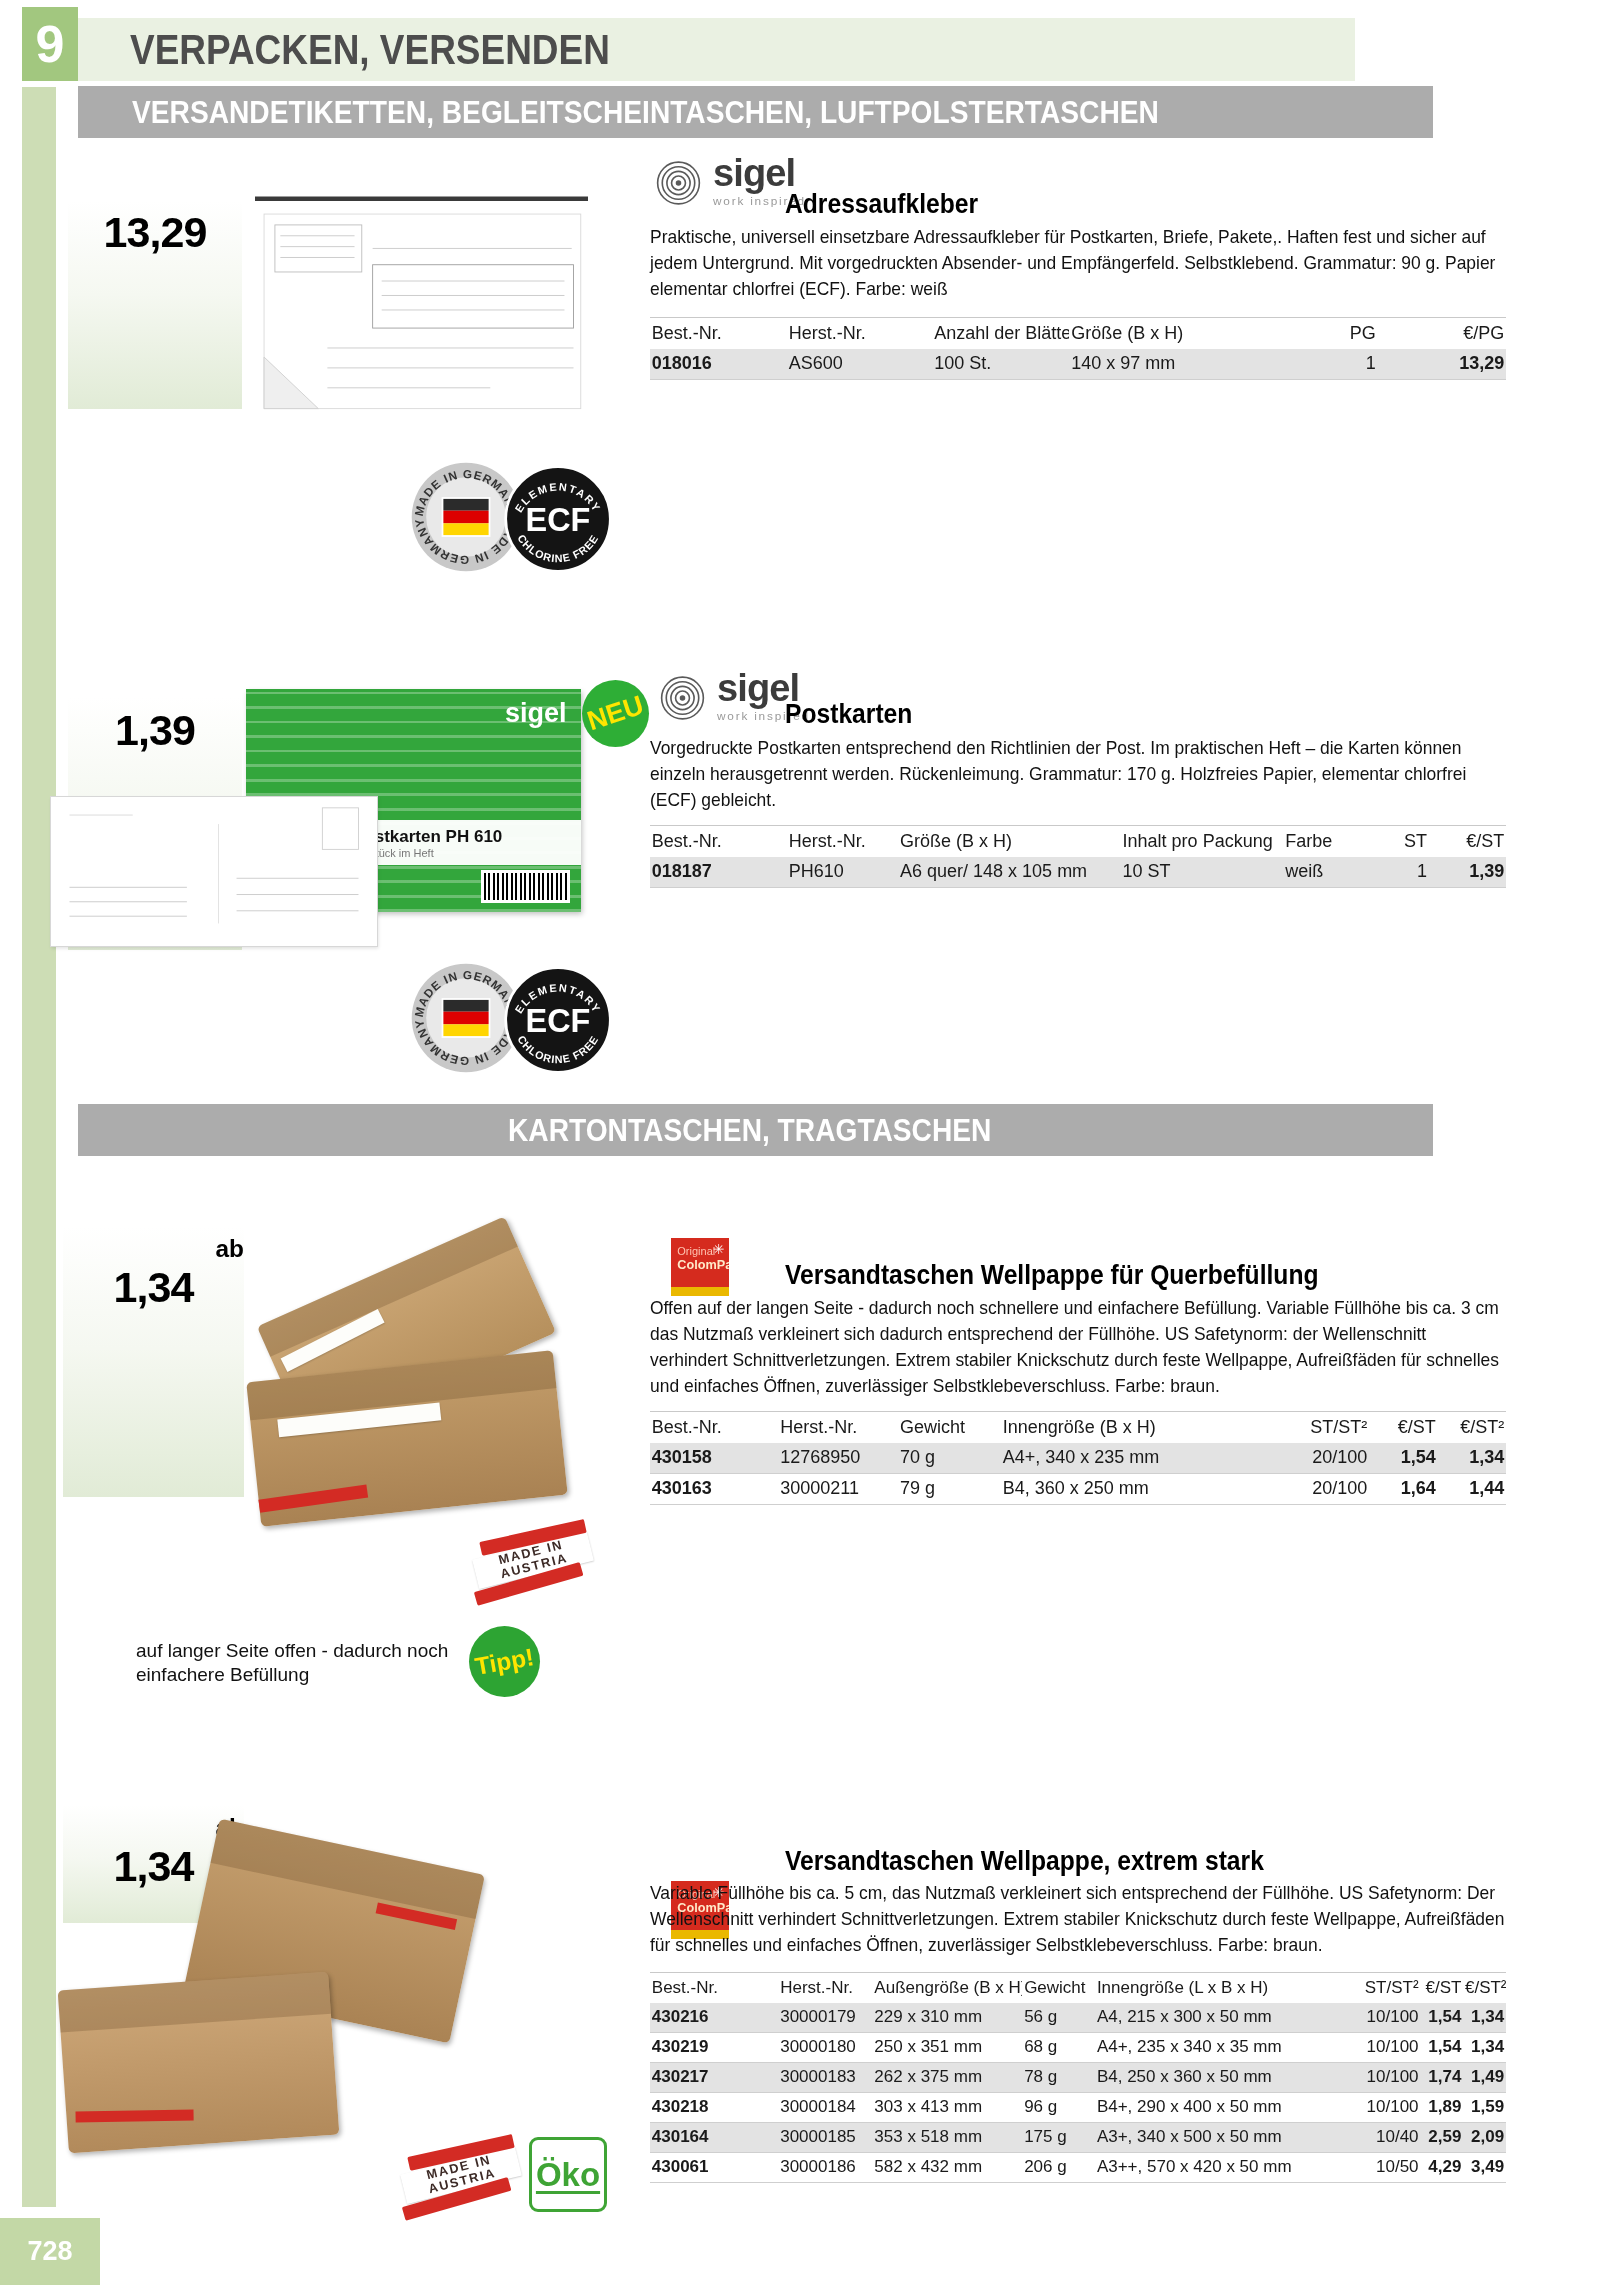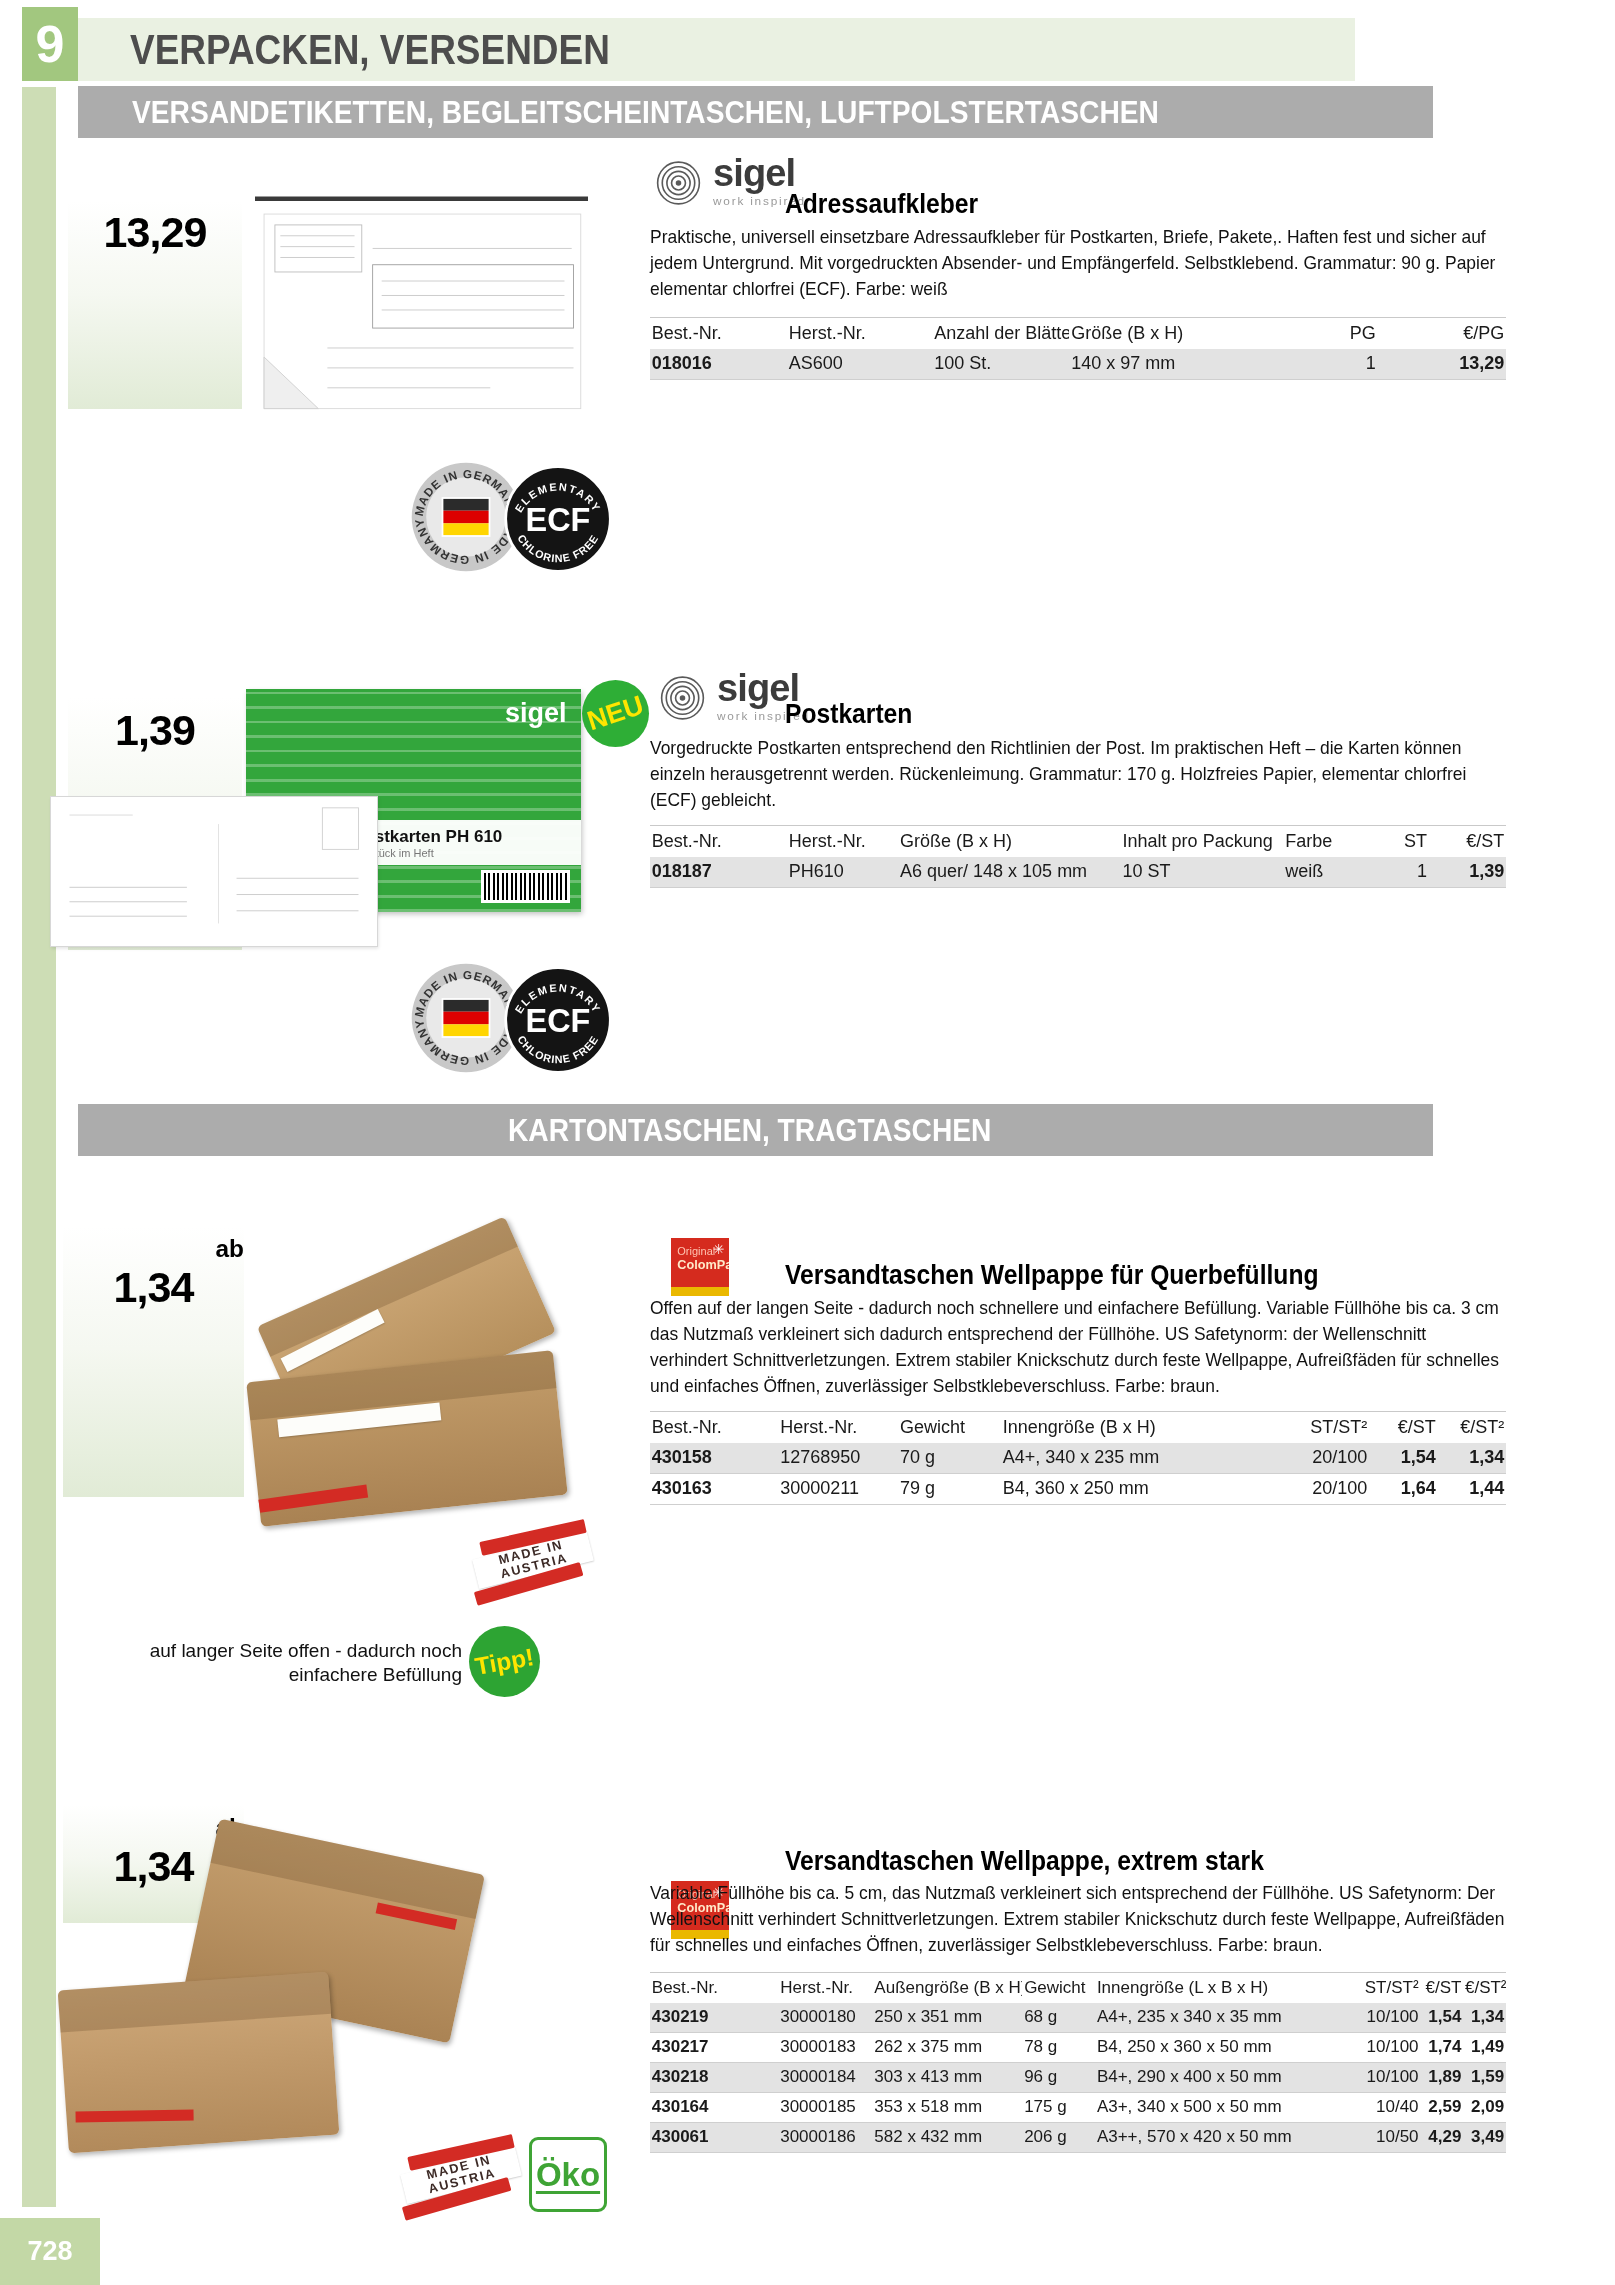--- a/index.html
+++ b/index.html
@@ -88,21 +88,21 @@
   .booklet .stamp{position:absolute;left:36px;bottom:52px;width:36px;height:36px;border-radius:50%;
     border:2.7px solid #2d8f33;background:#e9f5e9;}
   .booklet .barcode{position:absolute;right:11px;bottom:9px;width:83px;height:27px;background:
     repeating-linear-gradient(90deg,#000 0 1.8px,#fff 1.8px 4.5px);border:3.6px solid #fff;}
   .postcard{background:#fff;border:0.9px solid #d7d7d7;box-shadow:0.9px 1.8px 3.6px rgba(0,0,0,.12);}
   .env{position:absolute;border-radius:5.4px;box-shadow:1.8px 2.7px 5.4px rgba(0,0,0,.3);}
   .env .flap{position:absolute;top:0;left:0;right:0;height:26%;background:rgba(90,62,30,.25);border-radius:5.4px 5.4px 0 0;}
   .env .redstrip{position:absolute;background:#d32b24;}
   .env .paper{position:absolute;background:#fdfdfa;box-shadow:0 0.9px 1.8px rgba(0,0,0,.2);}
 
-  .caption{font-size:19px;color:#111;text-align:right;line-height:24.4px;}
+  .caption{font-size:19px;color:#111;line-height:24.4px;}
   .footer-box{left:0;top:2218px;width:100px;height:67px;background:#c3d8a6;color:#fff;
     font-size:27px;font-weight:bold;display:flex;align-items:center;justify-content:center;}
   svg text{font-family:"Liberation Sans", sans-serif;}
 </style>
 </head>
 <body>
 
 <div class="page">
 
   <div class="abs chapter-num">9</div>
@@ -480,20 +480,30 @@
           <th>Außengröße (B x H)</th>
           <th>Gewicht</th>
           <th>Innengröße (L x B x H)</th>
           <th class="r">ST/ST²</th>
           <th class="r">€/ST</th>
           <th class="r">€/ST²</th>
         </tr>
       </thead>
       <tbody>
         <tr>
+          <td class="b">430216</td>
+          <td>30000179</td>
+          <td>229 x 310 mm</td>
+          <td>56 g</td>
+          <td>A4, 215 x 300 x 50 mm</td>
+          <td class="r">10/100</td>
+          <td class="r b">1,54</td>
+          <td class="r b">1,34</td>
+        </tr>
+        <tr>
           <td class="b">430219</td>
           <td>30000180</td>
           <td>250 x 351 mm</td>
           <td>68 g</td>
           <td>A4+, 235 x 340 x 35 mm</td>
           <td class="r">10/100</td>
           <td class="r b">1,54</td>
           <td class="r b">1,34</td>
         </tr>
         <tr>

